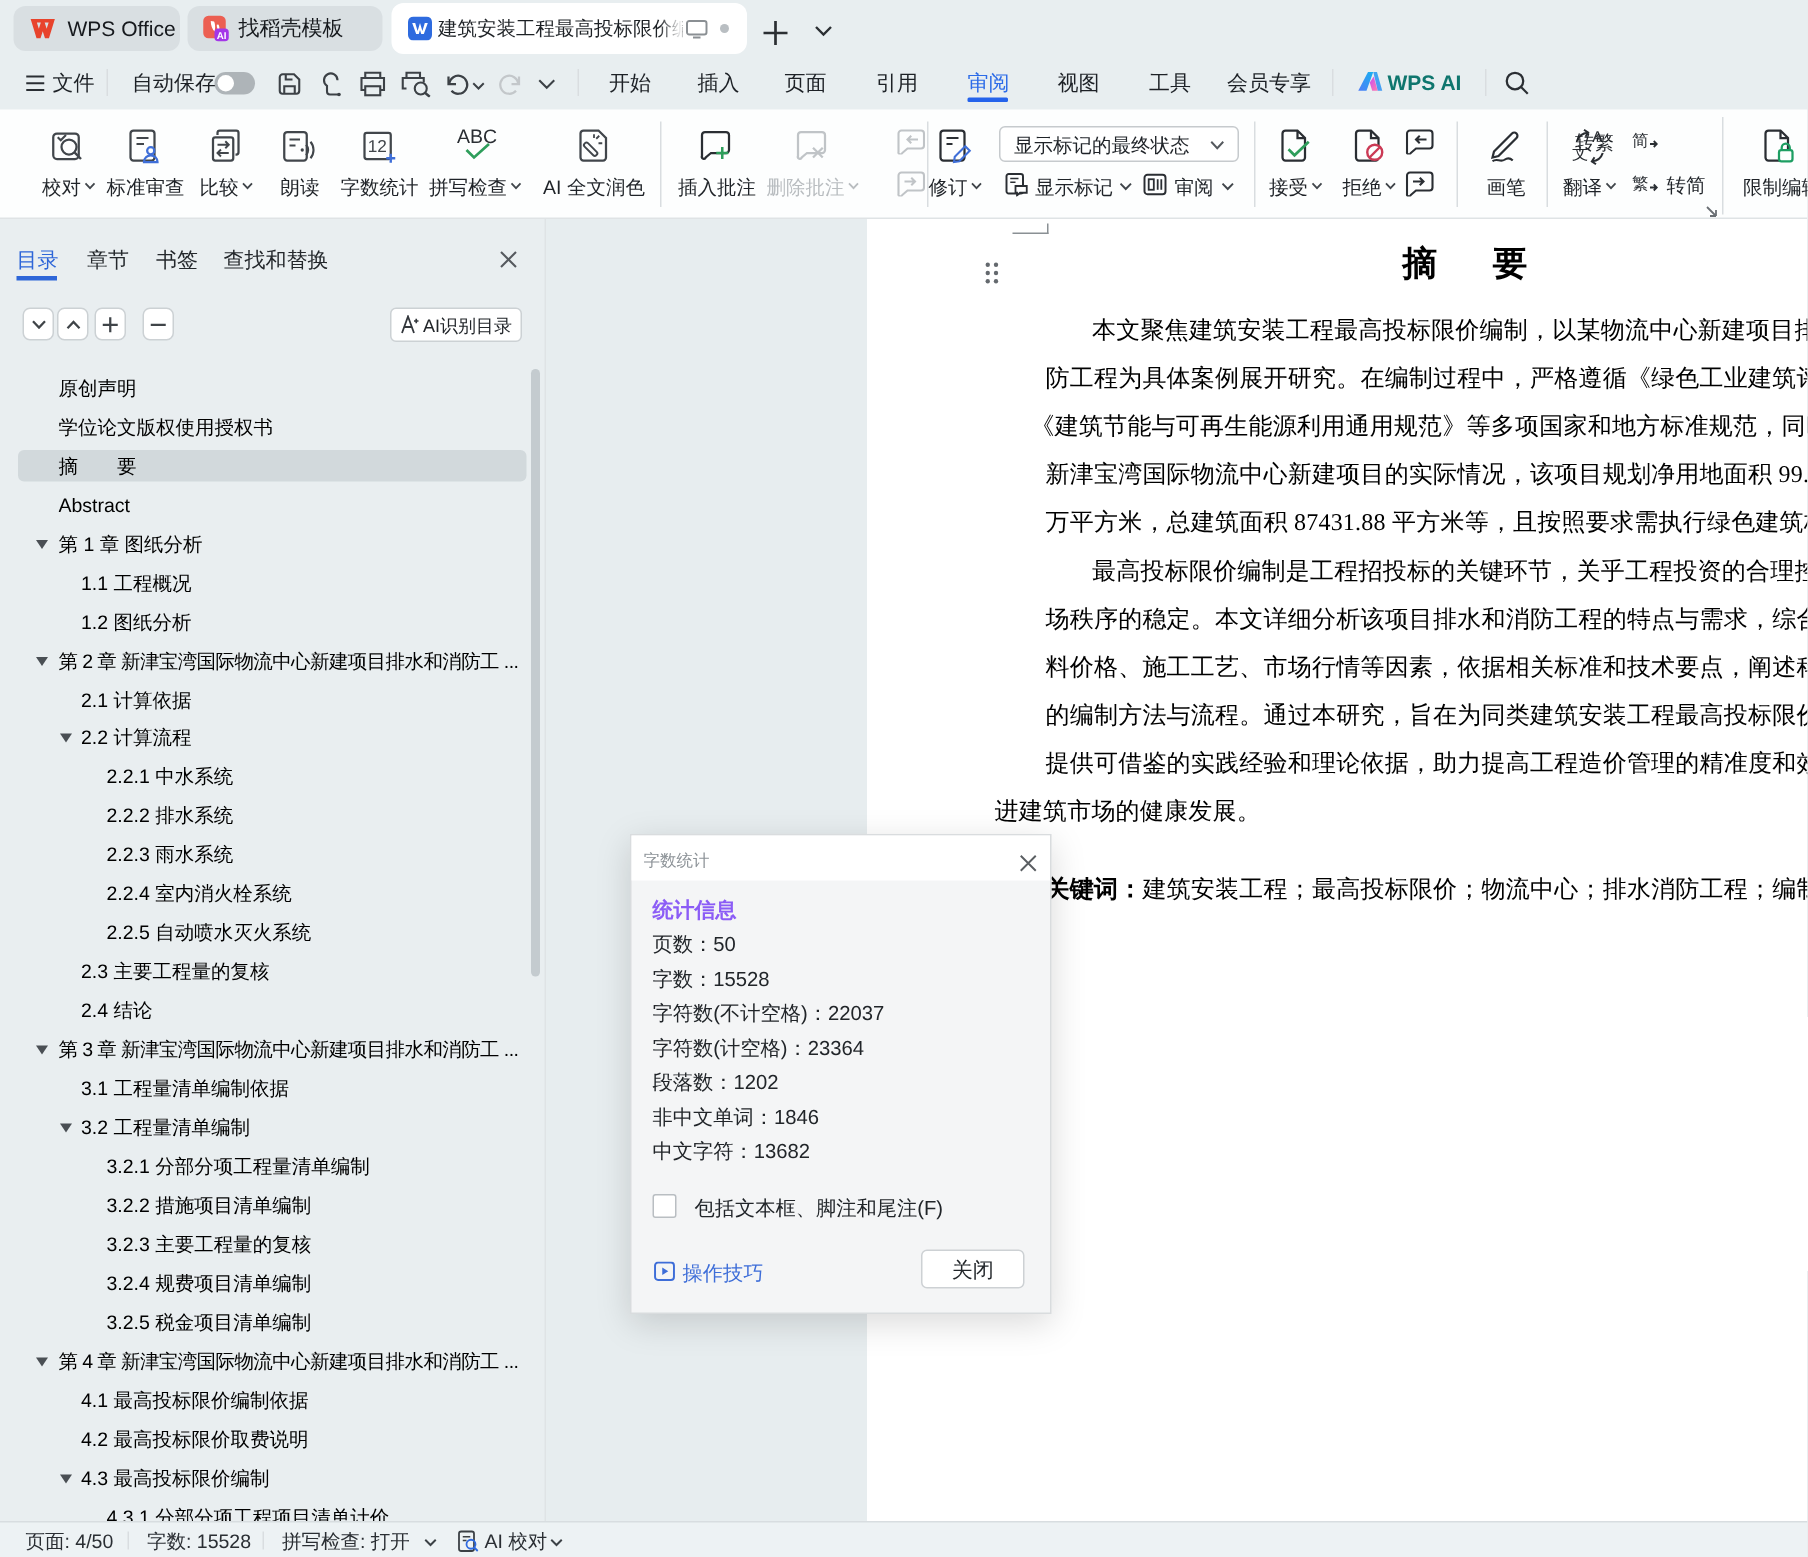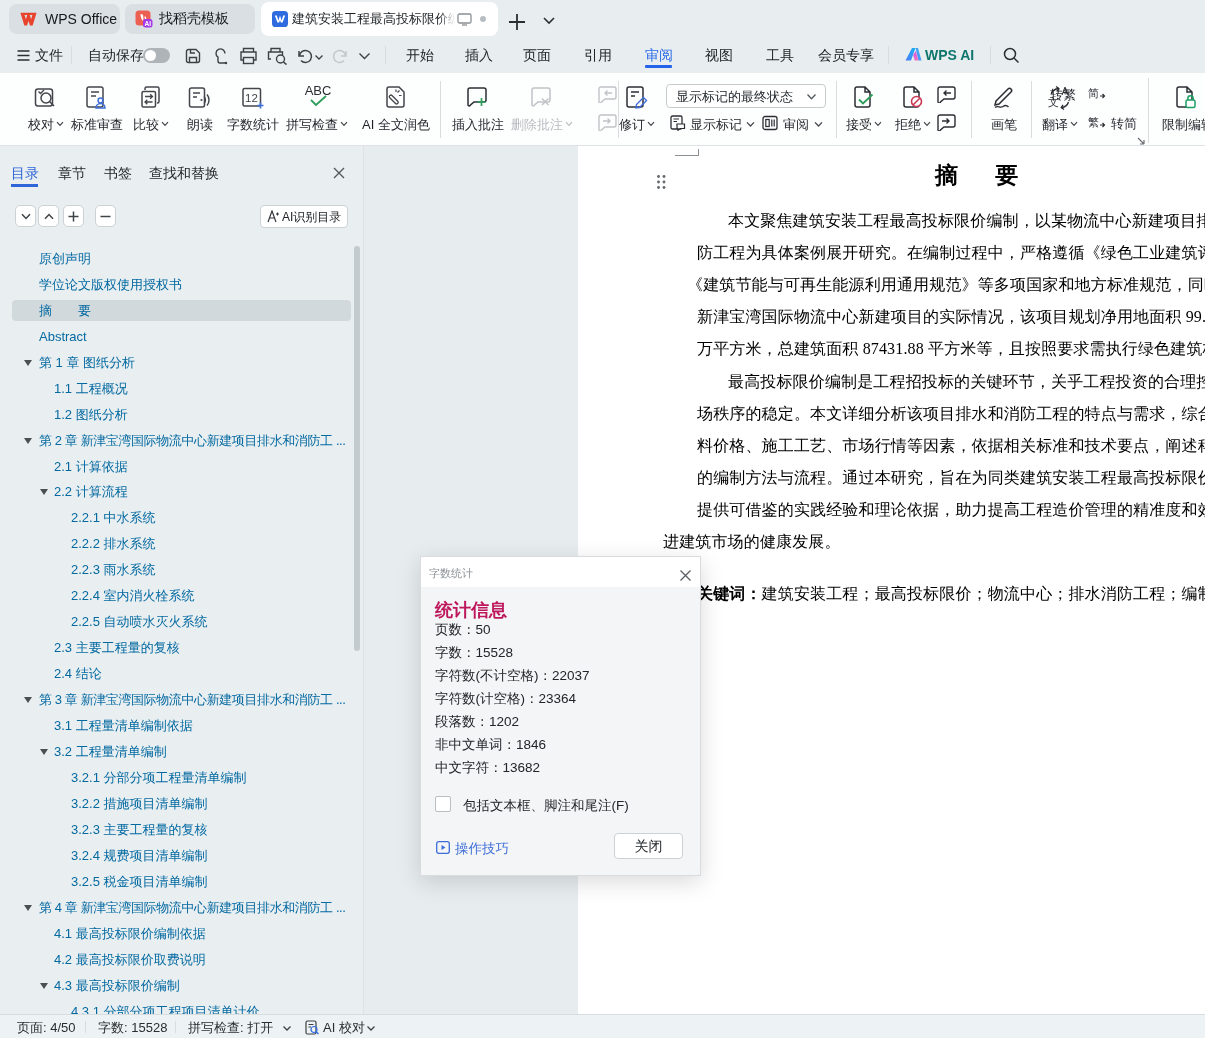--- a/index.html
+++ b/index.html
@@ -17,21 +17,21 @@
 #ribbon{position:absolute;left:0;top:73px;width:1205px;height:73px;background:#fdfefe;border-bottom:1px solid #dfe3e5}
 .rlab{position:absolute;font-size:13px;color:#1f2328;white-space:nowrap}
 .rlab.dis{color:#b9bdc0}
 .chev{display:inline-block;width:8px;height:8px;position:relative;top:-1px;margin-left:2px}
 
 #content{position:absolute;left:0;top:146px;width:1205px;height:868px;background:#e7edef;overflow:hidden}
 #sidebar{position:absolute;left:0;top:0;width:364px;height:868px;background:#e9eef0;border-right:1px solid #dfe3e5}
 #page{position:absolute;left:578px;top:0;width:627px;height:868px;background:#ffffff}
 .stab{position:absolute;top:19px;font-size:14px;color:#24282c}
 .navbtn{position:absolute;top:59px;width:21px;height:22px;background:#fff;border:1px solid #ccd1d4;border-radius:5px;color:#3f4448;text-align:center;line-height:20px;font-size:13px}
-.trow{position:absolute;left:0;width:352px;height:26px;font-size:13px;color:#0369a1;white-space:nowrap;overflow:hidden;line-height:26px}
+.trow{position:absolute;left:0;width:352px;height:26px;font-size:13px;color:#000000;white-space:nowrap;overflow:hidden;line-height:26px}
 .tarr{position:absolute;top:10px;width:0;height:0;border-left:4.5px solid transparent;border-right:4.5px solid transparent;border-top:6px solid #4a4f54}
 
 .dl{position:absolute;font-family:"Liberation Serif",serif;font-size:16px;line-height:18px;color:#000;white-space:nowrap;letter-spacing:0.15px}
 
 #statusbar{position:absolute;left:0;top:1014px;width:1205px;height:24px;background:#edf2f4;border-top:1px solid #d8dde0;font-size:13px;color:#2a2e33}
 .sb{position:absolute;top:4px;white-space:nowrap}
 
 #dialog{position:absolute;left:420px;top:556px;width:281px;height:320px;background:#f4f5f6;border:1px solid #d9dcde;box-shadow:0 6px 22px rgba(0,0,0,.15);font-size:13.5px;color:#212529}
 .drow{position:absolute;left:14px;white-space:nowrap}
 svg{display:block}
@@ -446,21 +446,21 @@
       <path d="M1.5 1.5 L5 5 L8.5 1.5" fill="none" stroke="#3c4146" stroke-width="1.3"></path>
     </svg>
 </div>
 
 <div id="dialog">
   <div class="abs" style="left:0;top:0;width:279px;height:30px;background:#ffffff"></div>
   <div class="abs" style="left:8px;top:9px;font-size:11px;color:#8b9196">字数统计</div>
   <svg class="abs" style="left:258px;top:12px" width="13" height="13" viewBox="0 0 13 13">
       <path d="M1.5 1.5 L11.5 11.5 M11.5 1.5 L1.5 11.5" stroke="#5a5e62" stroke-width="1.3"></path>
     </svg>
-  <div class="drow" style="top:41px;font-size:18px;font-weight:bold;color:#be185d">统计信息</div>
+  <div class="drow" style="top:41px;font-size:14px;font-weight:bold;color:#8b5cf6">统计信息</div>
   <div class="drow" style="top:63.5px">页数：50</div>
   <div class="drow" style="top:86.5px">字数：15528</div>
   <div class="drow" style="top:109.5px">字符数(不计空格)：22037</div>
   <div class="drow" style="top:132.5px">字符数(计空格)：23364</div>
   <div class="drow" style="top:155.5px">段落数：1202</div>
   <div class="drow" style="top:178.5px">非中文单词：1846</div>
   <div class="drow" style="top:201.5px">中文字符：13682</div>
   <div class="abs" style="left:14px;top:239px;width:16px;height:16px;background:#fff;border:1px solid #b9bec2;border-radius:2px"></div>
   <div class="drow" style="left:42px;top:240px">包括文本框、脚注和尾注(F)</div>
   <svg class="abs" style="left:15px;top:284px" width="14" height="13" viewBox="0 0 14 13">

